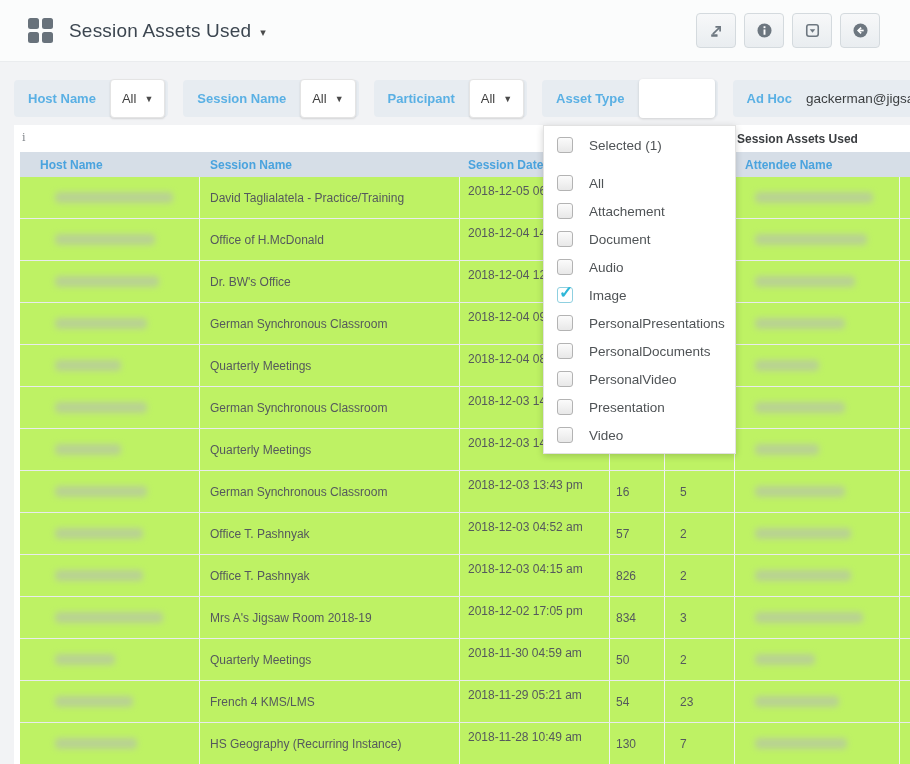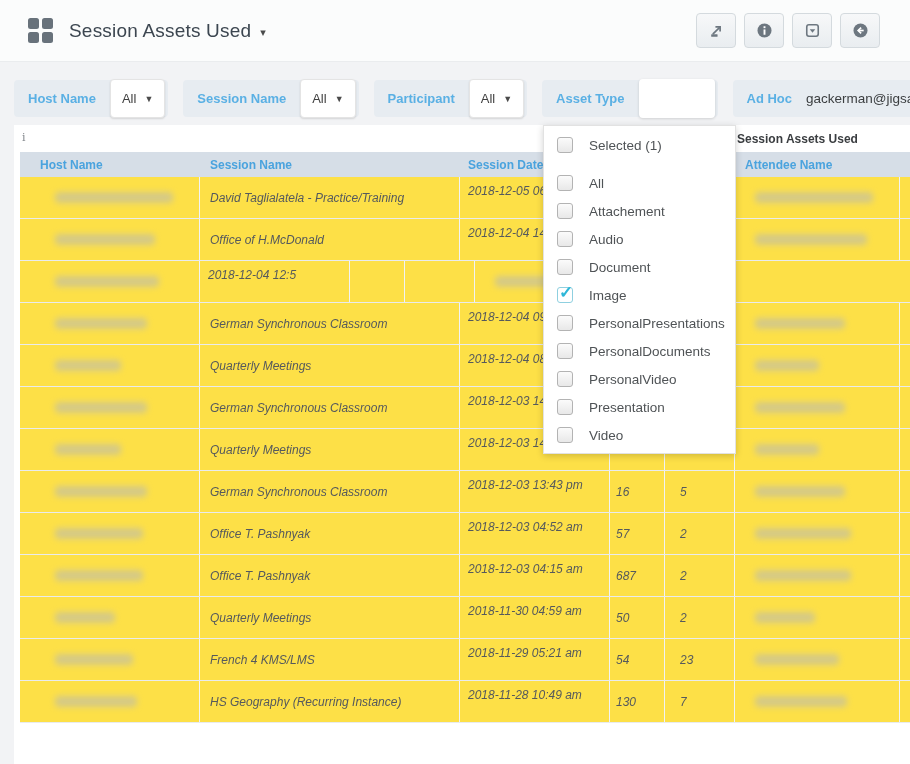--- a/index.html
+++ b/index.html
@@ -64,21 +64,21 @@
   .grid-header{ display:flex; height:25px; background:#d6dee7; align-items:center; margin-left:6px;}
   .hcell{ font-size:12px; font-weight:700; color:#4aa3de; white-space:nowrap; overflow:hidden;}
   .sort{ font-size:8px; color:#4a90c4; margin-left:4px;}
   .col-host{ width:180px; padding-left:20px;}
   .col-session{ width:260px; padding-left:10px;}
   .col-date{ width:150px; padding-left:8px;}
   .col-n1{ width:55px; padding-left:6px;}
   .col-n2{ width:70px; padding-left:15px;}
   .col-att{ width:165px; padding-left:10px;}
   .col-extra{ flex:1; }
-  .row{ display:flex; height:42px; border-bottom:1px solid #e9ebed; margin-left:6px; background:#fde047; cursor:pointer;font-style:italic;}
+  .row{ display:flex; height:42px; border-bottom:1px solid #e9ebed; margin-left:6px; background:#bef264; cursor:pointer;}
   .cell{ display:flex; align-items:center; font-size:12px; color:#55595d; border-right:1px solid #f1f2f4; white-space:nowrap; overflow:hidden;}
   .cell.col-extra{ border-right:none;}
   .cell.col-date{ align-items:flex-start; padding-top:7px;}
   .redact{ height:11px; border-radius:4px; background:#b4b7ba; filter:blur(3px); opacity:.55; flex:none;}
   .cell.col-host .redact{ margin-left:15px;}
 
   
   .dropdown{
     position:absolute; left:543px; top:125px; width:193px; z-index:10;
     background:#fff; border:1px solid #e2e2e2;
@@ -217,20 +217,21 @@
     <div class="cell col-att">
       <span class="redact" style="margin-left: 10px; width: 112px;"></span>
     </div>
     <div class="cell col-extra"></div>
   </div>
 
   <div class="row">
     <div class="cell col-host">
       <span class="redact" style="width: 104px;"></span>
     </div>
+    <div class="cell col-session">Dr. BW's Office</div>
     <div class="cell col-date">2018-12-04 12:5</div>
     <div class="cell col-n1"></div>
     <div class="cell col-n2"></div>
     <div class="cell col-att">
       <span class="redact" style="margin-left: 10px; width: 100px;"></span>
     </div>
     <div class="cell col-extra"></div>
   </div>
 
   <div class="row">
@@ -316,28 +317,41 @@
     </div>
     <div class="cell col-extra"></div>
   </div>
 
   <div class="row">
     <div class="cell col-host">
       <span class="redact" style="width: 88px;"></span>
     </div>
     <div class="cell col-session">Office T. Pashnyak</div>
     <div class="cell col-date">2018-12-03 04:15 am</div>
-    <div class="cell col-n1">687</div>
+    <div class="cell col-n1">826</div>
     <div class="cell col-n2">2</div>
     <div class="cell col-att">
       <span class="redact" style="margin-left: 10px; width: 96px;"></span>
     </div>
     <div class="cell col-extra"></div>
   </div>
 
+  <div class="row">
+    <div class="cell col-host">
+      <span class="redact" style="width: 108px;"></span>
+    </div>
+    <div class="cell col-session">Mrs A's Jigsaw Room 2018-19</div>
+    <div class="cell col-date">2018-12-02 17:05 pm</div>
+    <div class="cell col-n1">834</div>
+    <div class="cell col-n2">3</div>
+    <div class="cell col-att">
+      <span class="redact" style="margin-left: 10px; width: 108px;"></span>
+    </div>
+    <div class="cell col-extra"></div>
+  </div>
 
   <div class="row">
     <div class="cell col-host">
       <span class="redact" style="width: 60px;"></span>
     </div>
     <div class="cell col-session">Quarterly Meetings</div>
     <div class="cell col-date">2018-11-30 04:59 am</div>
     <div class="cell col-n1">50</div>
     <div class="cell col-n2">2</div>
     <div class="cell col-att">
@@ -387,26 +401,26 @@
     <span class="dd-label">All</span>
   </div>
 
   <div class="dd-item">
     <span class="checkbox"></span>
     <span class="dd-label">Attachement</span>
   </div>
 
   <div class="dd-item">
     <span class="checkbox"></span>
+    <span class="dd-label">Document</span>
+  </div>
+
+  <div class="dd-item">
+    <span class="checkbox"></span>
     <span class="dd-label">Audio</span>
-  </div>
-
-  <div class="dd-item">
-    <span class="checkbox"></span>
-    <span class="dd-label">Document</span>
   </div>
 
   <div class="dd-item checked">
     <span class="checkbox">
         <span class="check">✓</span>
       </span>
     <span class="dd-label">Image</span>
   </div>
 
   <div class="dd-item">

